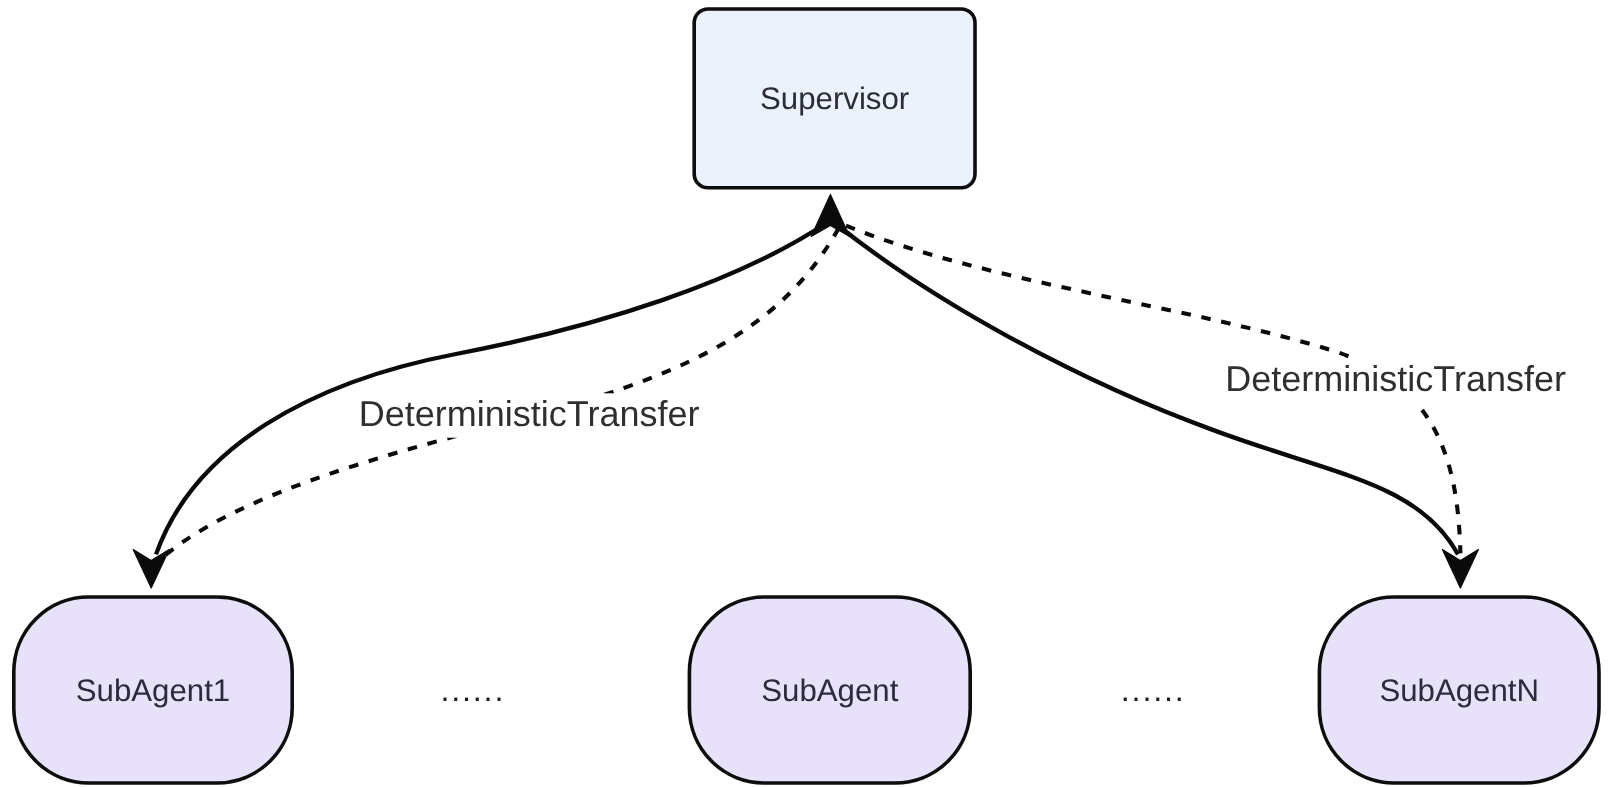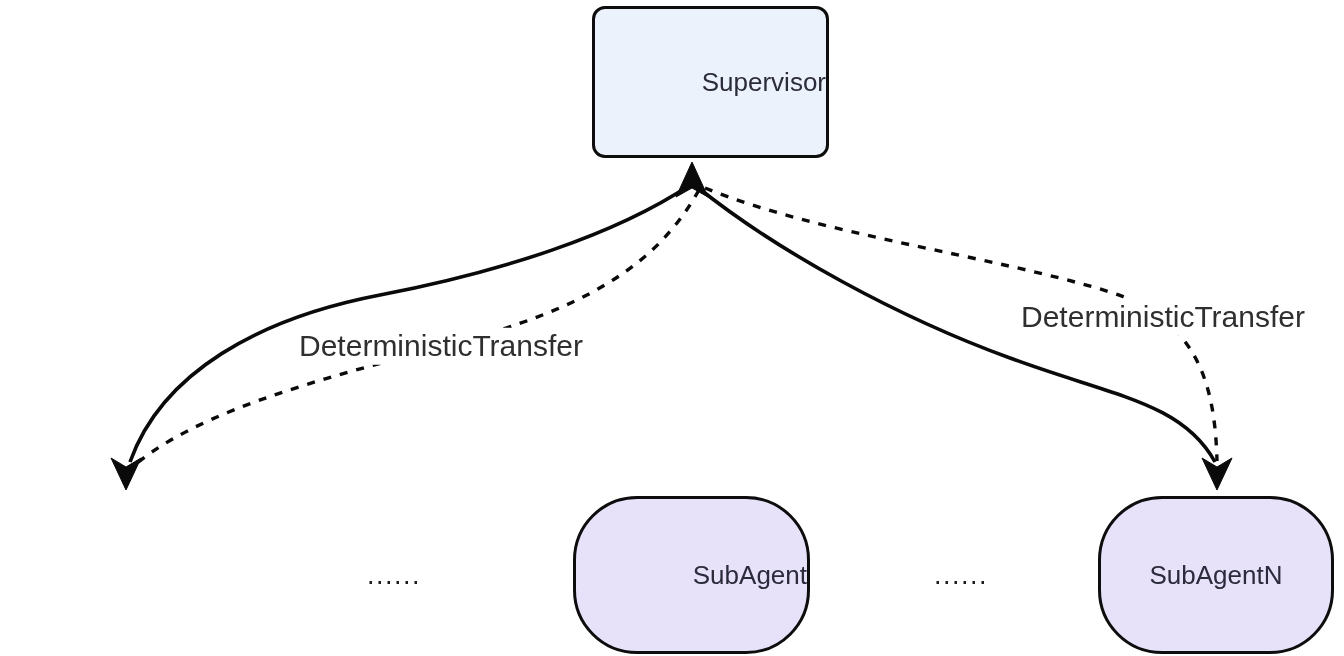--- a/index.html
+++ b/index.html
@@ -56,38 +56,37 @@
     z-index: 3;
     display: flex;
     align-items: center;
     justify-content: center;
     box-sizing: border-box;
     font-size: 26px;
     color: var(--node-text-color, #2b2b3b);
     white-space: nowrap;
   }
   .node.supervisor {
-    left: 592px;
+    left: 577px;
     top: 6px;
     width: 237px;
     height: 152px;
     background: var(--supervisor-fill, #ebf2fb);
     border: 3.5px solid var(--node-border, #0d0d0d);
     border-radius: 13px;
-    justify-content: flex-end;
   }
   .node.pill {
     top: 496px;
     height: 158px;
     background: var(--subagent-fill, #e7e1fa);
     border: 3.5px solid var(--node-border, #0d0d0d);
     border-radius: 64px;
   }
   .node.pill-1 { left: 10px;   width: 235px; }
-  .node.pill-2 { left: 573px;  width: 237px; justify-content: flex-end; }
+  .node.pill-2 { left: 573px;  width: 237px; }
   .node.pill-3 { left: 1098px; width: 236px; }
   .ellipsis {
     position: absolute;
     z-index: 2;
     top: 560px;
     transform: translateX(-50%);
     font-size: 27px;
     letter-spacing: 1.5px;
     color: var(--ellipsis-color, #1c1c1c);
     white-space: nowrap;
@@ -110,20 +109,23 @@
     <polygon class="arrowhead" points="1217,490 1202,458 1217,467 1232,458"></polygon>
   </svg>
 
   <div class="edge-label left">DeterministicTransfer</div>
   <div class="edge-label right">DeterministicTransfer</div>
 
   <div class="node supervisor">
     <span>Supervisor</span>
   </div>
 
+  <div class="node pill pill-1">
+    <span>SubAgent1</span>
+  </div>
 
   <div class="ellipsis left">......</div>
 
   <div class="node pill pill-2">
     <span>SubAgent</span>
   </div>
 
   <div class="ellipsis right">......</div>
 
   <div class="node pill pill-3">

